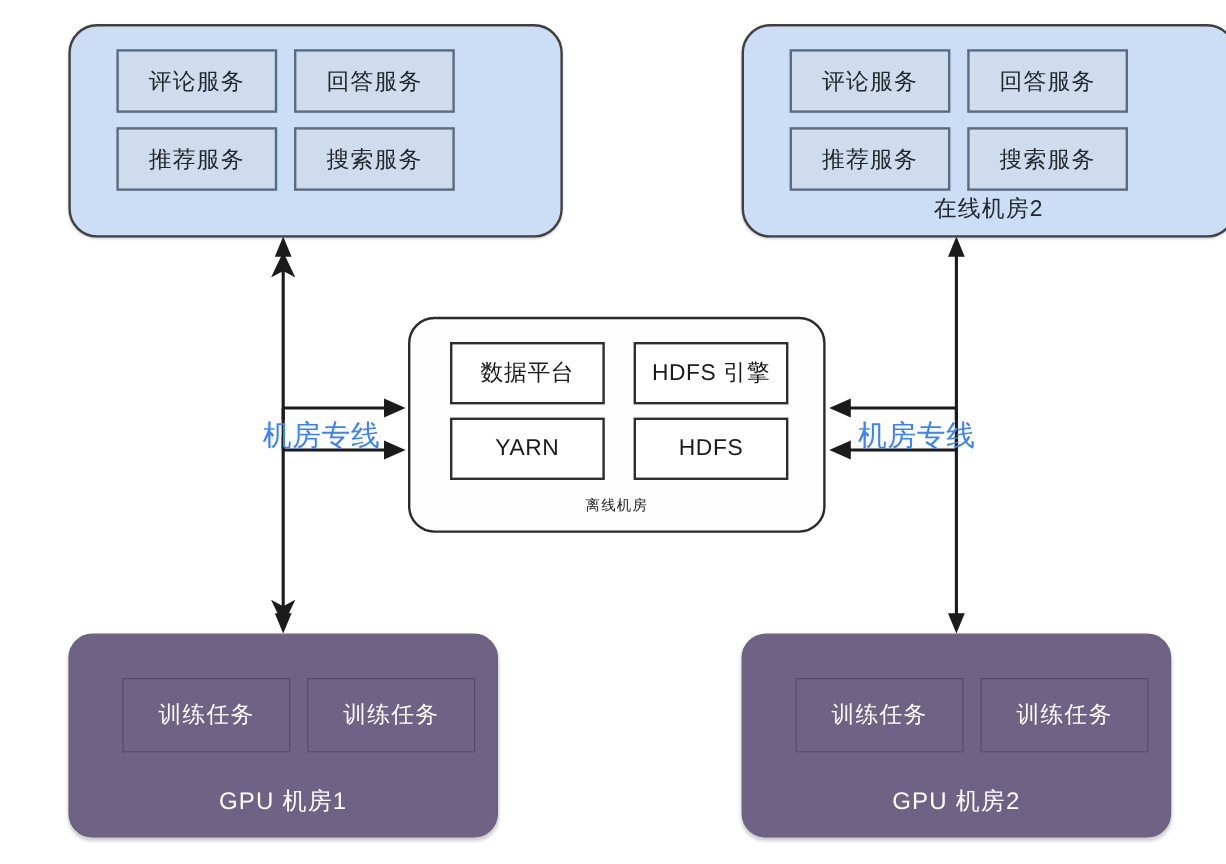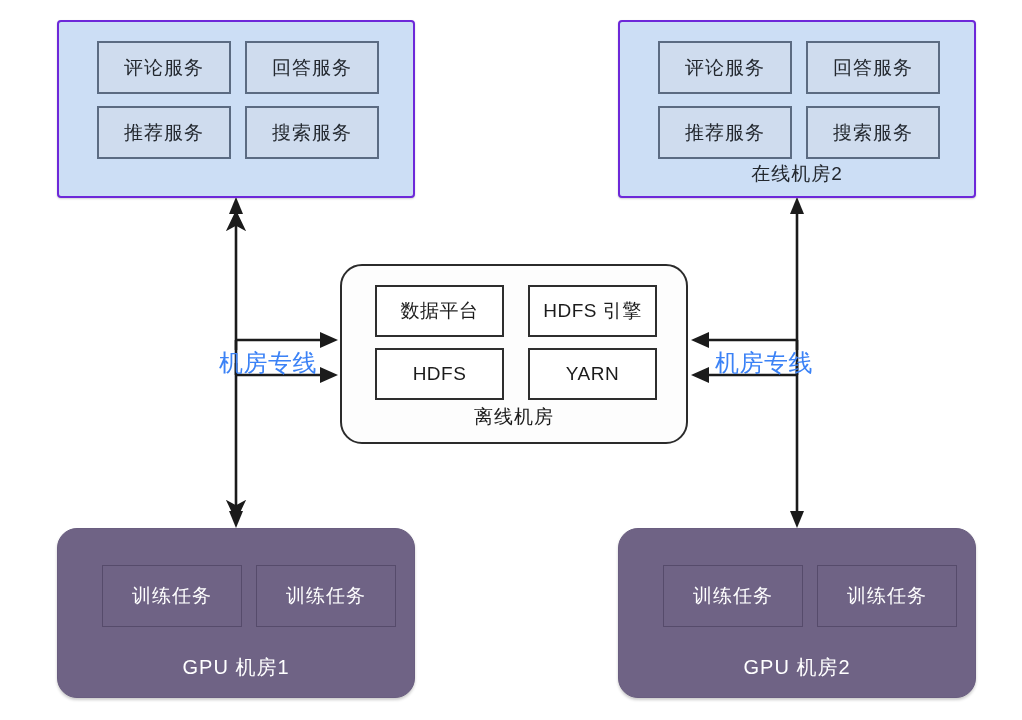--- a/index.html
+++ b/index.html
@@ -15,25 +15,25 @@
   #canvas {
     position: relative;
     width: 1022px;
     height: 720px;
     background: #ffffff;
   }
 
   
   .online-dc {
     position: absolute;
-    width: 358px;
+    width: 412px;
     height: 178px;
     background: #ccdef5;
-    border: 2px solid #6d28d9;
-    border-radius: 4px;
+    border: 2px solid #404040;
+    border-radius: 24px;
     box-shadow: 0 1px 2px rgba(0,0,0,0.18);
   }
   .online-dc.left  { left: 57px;  top: 20px; }
   .online-dc.right { left: 618px; top: 20px; }
 
   .online-grid {
     position: absolute;
     left: 38px;
     top: 19px;
     width: 282px;
@@ -93,21 +93,21 @@
     font-size: 19px;
     color: #1b1b1b;
     letter-spacing: 0.5px;
   }
   .offline-caption {
     position: absolute;
     left: 0;
     right: 0;
     bottom: 12px;
     text-align: center;
-    font-size: 19px;
+    font-size: 12px;
     color: #1b1b1b;
     letter-spacing: 1px;
   }
 
   
   .gpu-dc {
     position: absolute;
     top: 528px;
     width: 358px;
     height: 170px;
@@ -230,22 +230,22 @@
       <div class="svc-box">推荐服务</div>
       <div class="svc-box">搜索服务</div>
     </div>
     <div class="dc-caption">在线机房2</div>
   </div>
 
   <div class="offline-dc">
     <div class="offline-grid">
       <div class="plat-box">数据平台</div>
       <div class="plat-box">HDFS 引擎</div>
+      <div class="plat-box">YARN</div>
       <div class="plat-box">HDFS</div>
-      <div class="plat-box">YARN</div>
     </div>
     <div class="offline-caption">离线机房</div>
   </div>
 
   <div class="gpu-dc left">
     <div class="gpu-grid">
       <div class="train-box">训练任务</div>
       <div class="train-box">训练任务</div>
     </div>
     <div class="gpu-caption">GPU 机房1</div>

